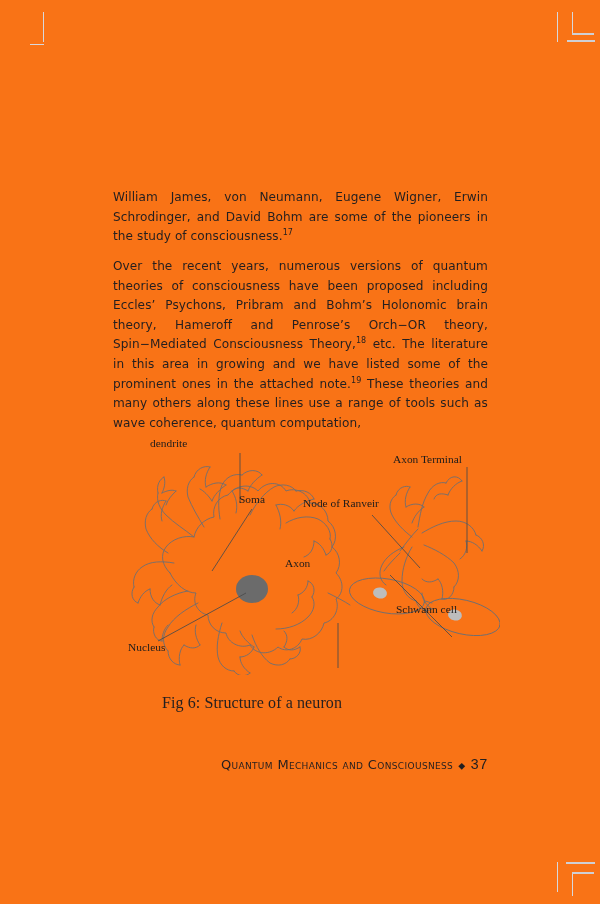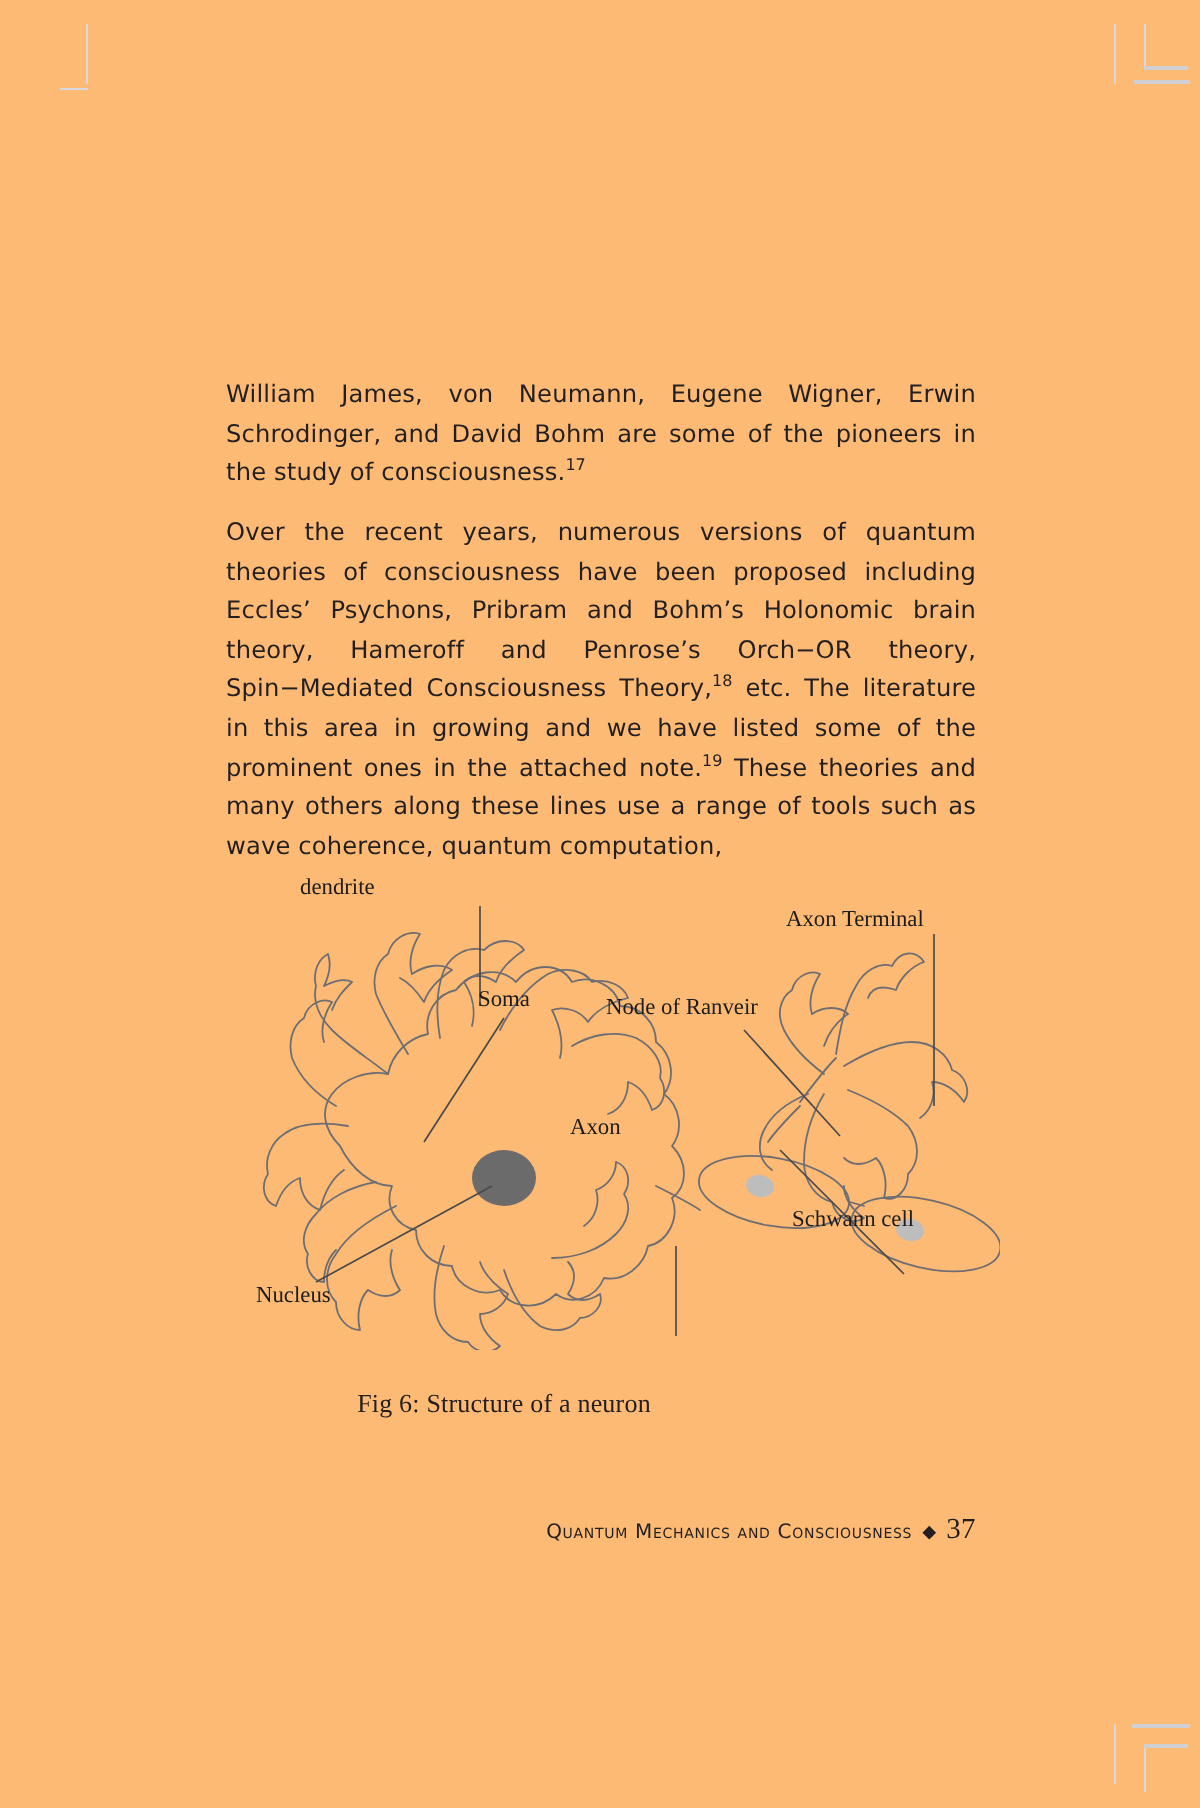--- a/index.html
+++ b/index.html
@@ -4,21 +4,21 @@
 <style>
   html, body {
     margin: 0;
     padding: 0;
     background: #ffffff;
   }
   #page {
     position: relative;
     width: 600px;
     height: 904px;
-    background: #fdba74;
+    background: #f97316;
     overflow: hidden;
     font-family: "Liberation Sans", sans-serif;
   }
 
   
   .crop {
     position: absolute;
     background: #d8d8dc;
   }
   .crop.v { width: 1px; }
@@ -63,51 +63,51 @@
     fill: #1c1c1c;
   }
 
   #caption {
     position: absolute;
     left: 0;
     top: 694px;
     width: 504px;
     text-align: center;
     font-family: "Liberation Serif", serif;
-    font-size: 13px;
+    font-size: 16px;
     color: #231f20;
     letter-spacing: 0.1px;
   }
 
   
   #footer {
     position: absolute;
     right: 112px;
     top: 757px;
     display: flex;
     align-items: baseline;
     gap: 5px;
     color: #231f20;
   }
   #footer-title {
     font-family: "DejaVu Sans", sans-serif;
-    font-size: 10px;
+    font-size: 13px;
     font-variant: small-caps;
     letter-spacing: 0.35px;
     text-transform: none;
   }
   #footer-sep {
     font-family: "DejaVu Sans", sans-serif;
     font-size: 10px;
     line-height: 1;
     position: relative;
     top: -0.5px;
   }
   #footer-page {
-    font-family: Liberation Serif, serif;
+    font-family: Liberation Mono, monospace;
     font-size: 14.5px;
     letter-spacing: 0.2px;
     text-align: center;
   }
 </style>
 </head>
 <body>
 
 <div id="page">
 

